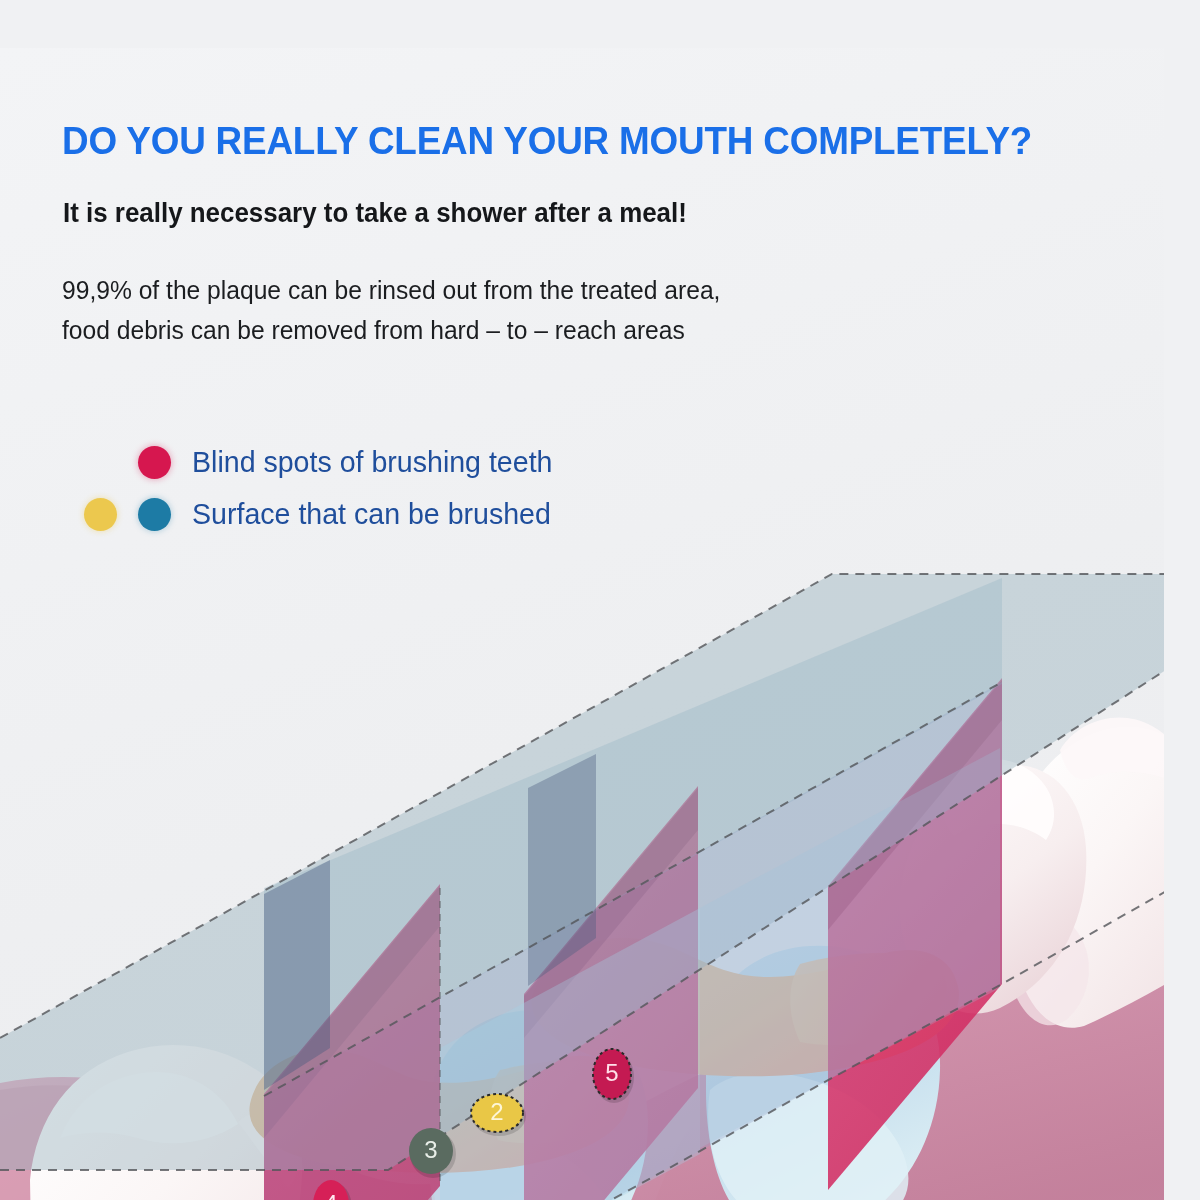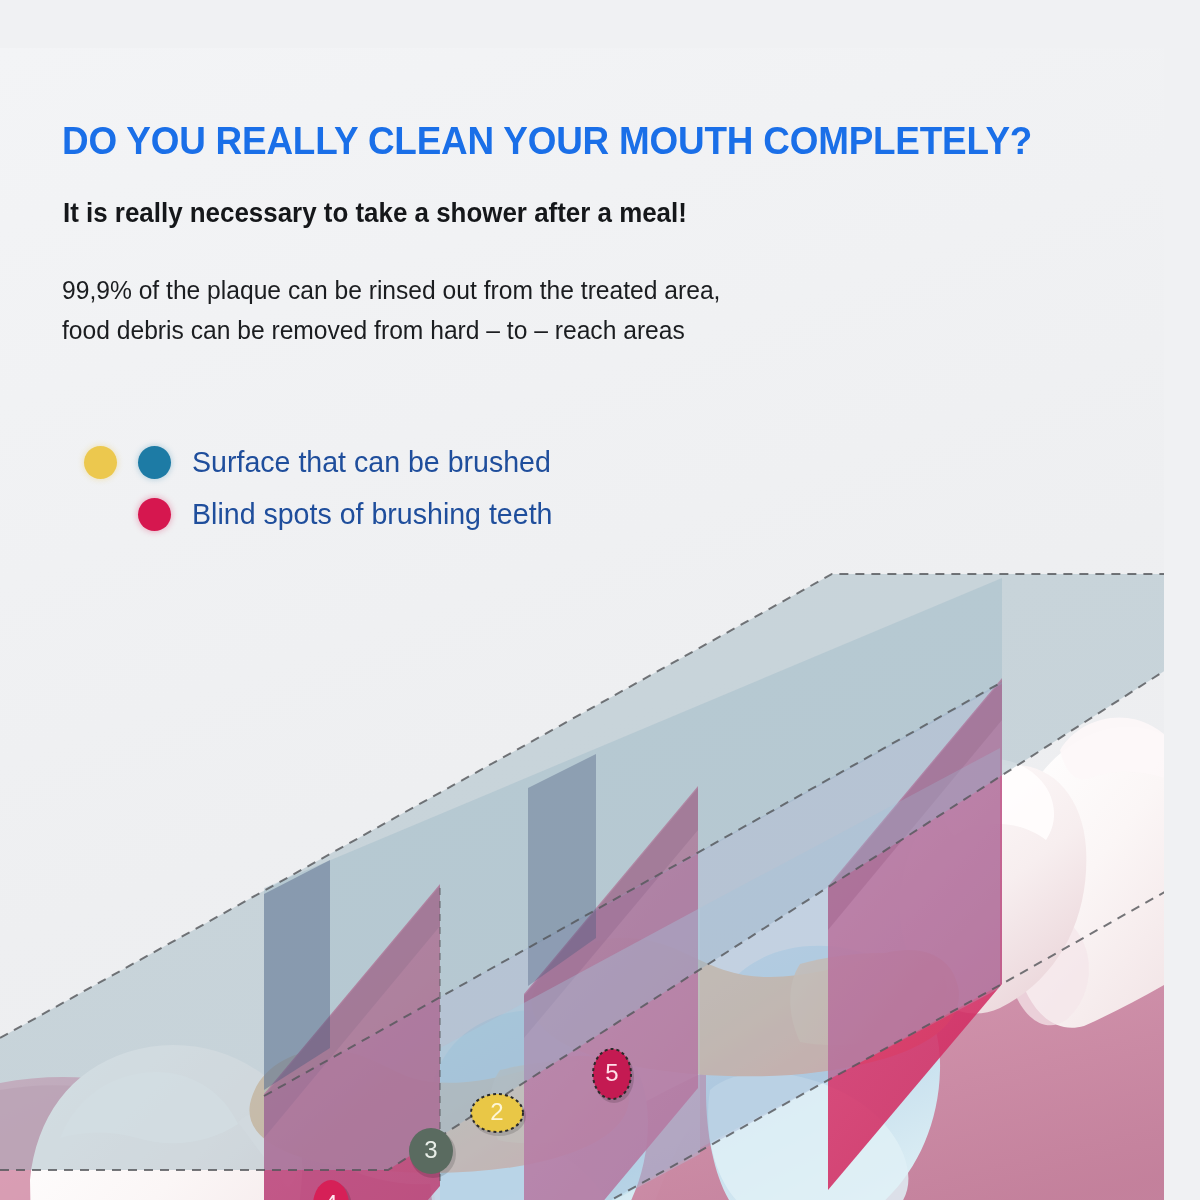--- a/index.html
+++ b/index.html
@@ -62,30 +62,30 @@
   <h2 class="subtitle" style="color: rgb(21, 23, 26);">It is really necessary to take a shower after a meal!</h2>
 
   <div class="bodytext">
     <div style="color: rgb(27, 29, 32);">99,9% of the plaque can be rinsed out from the treated area,</div>
     <div style="color: rgb(27, 29, 32);">food debris can be removed from hard – to – reach areas</div>
   </div>
 
   <div class="legend">
     <div class="legend-row">
       <span class="dotwrap">
+        <span class="dot crimson" style="background: rgb(214, 23, 79);"></span>
+      </span>
+      <span class="legend-label" style="color: rgb(31, 78, 156);">Blind spots of brushing teeth</span>
+    </div>
+    <div class="legend-row">
+      <span class="dotwrap">
         <span class="dot yellow" style="background: rgb(236, 200, 78);"></span>
         <span class="dot teal" style="background: rgb(29, 123, 165);"></span>
       </span>
       <span class="legend-label" style="color: rgb(31, 78, 156);">Surface that can be brushed</span>
-    </div>
-    <div class="legend-row">
-      <span class="dotwrap">
-        <span class="dot crimson" style="background: rgb(214, 23, 79);"></span>
-      </span>
-      <span class="legend-label" style="color: rgb(31, 78, 156);">Blind spots of brushing teeth</span>
     </div>
   </div>
 
   <div id="illo">
     <svg viewBox="0 0 1200 900" xmlns="http://www.w3.org/2000/svg">
       <defs>
         <linearGradient id="gumGrad" x1="0" y1="0" x2="0.35" y2="1">
           <stop offset="0%" stop-color="#e6aac0"></stop>
           <stop offset="40%" stop-color="#d092ab"></stop>
           <stop offset="100%" stop-color="#c4819c"></stop>

